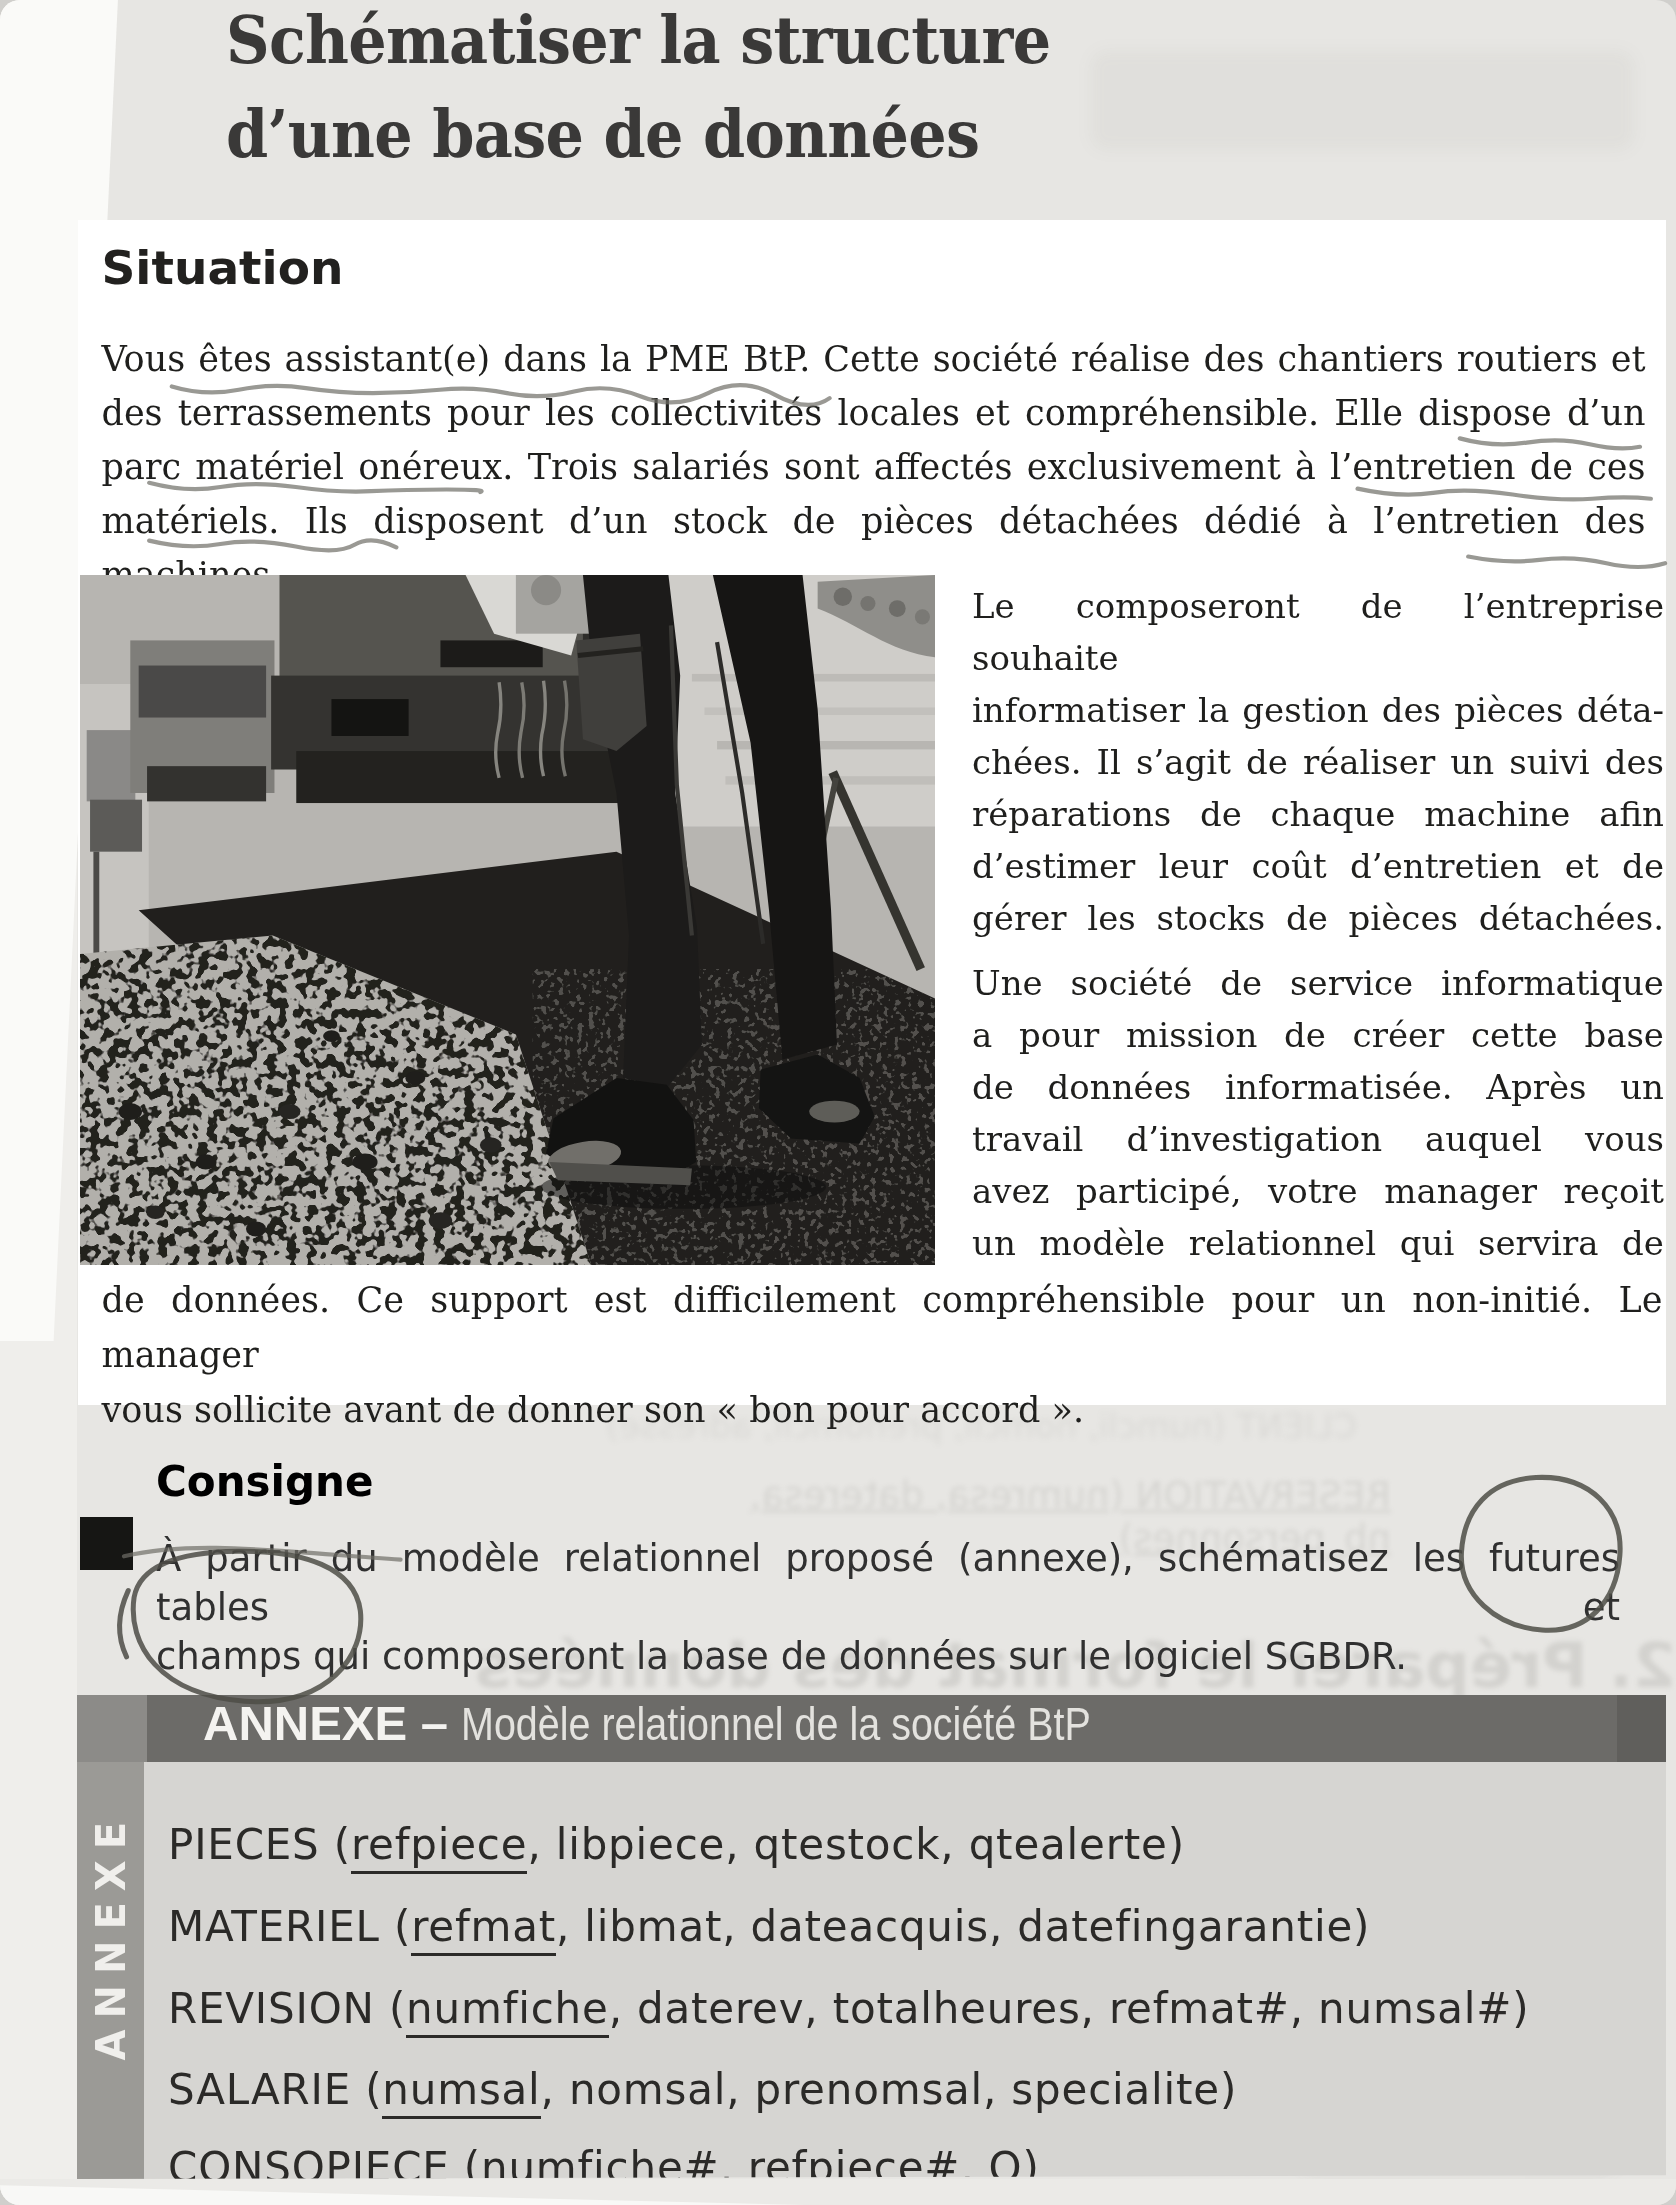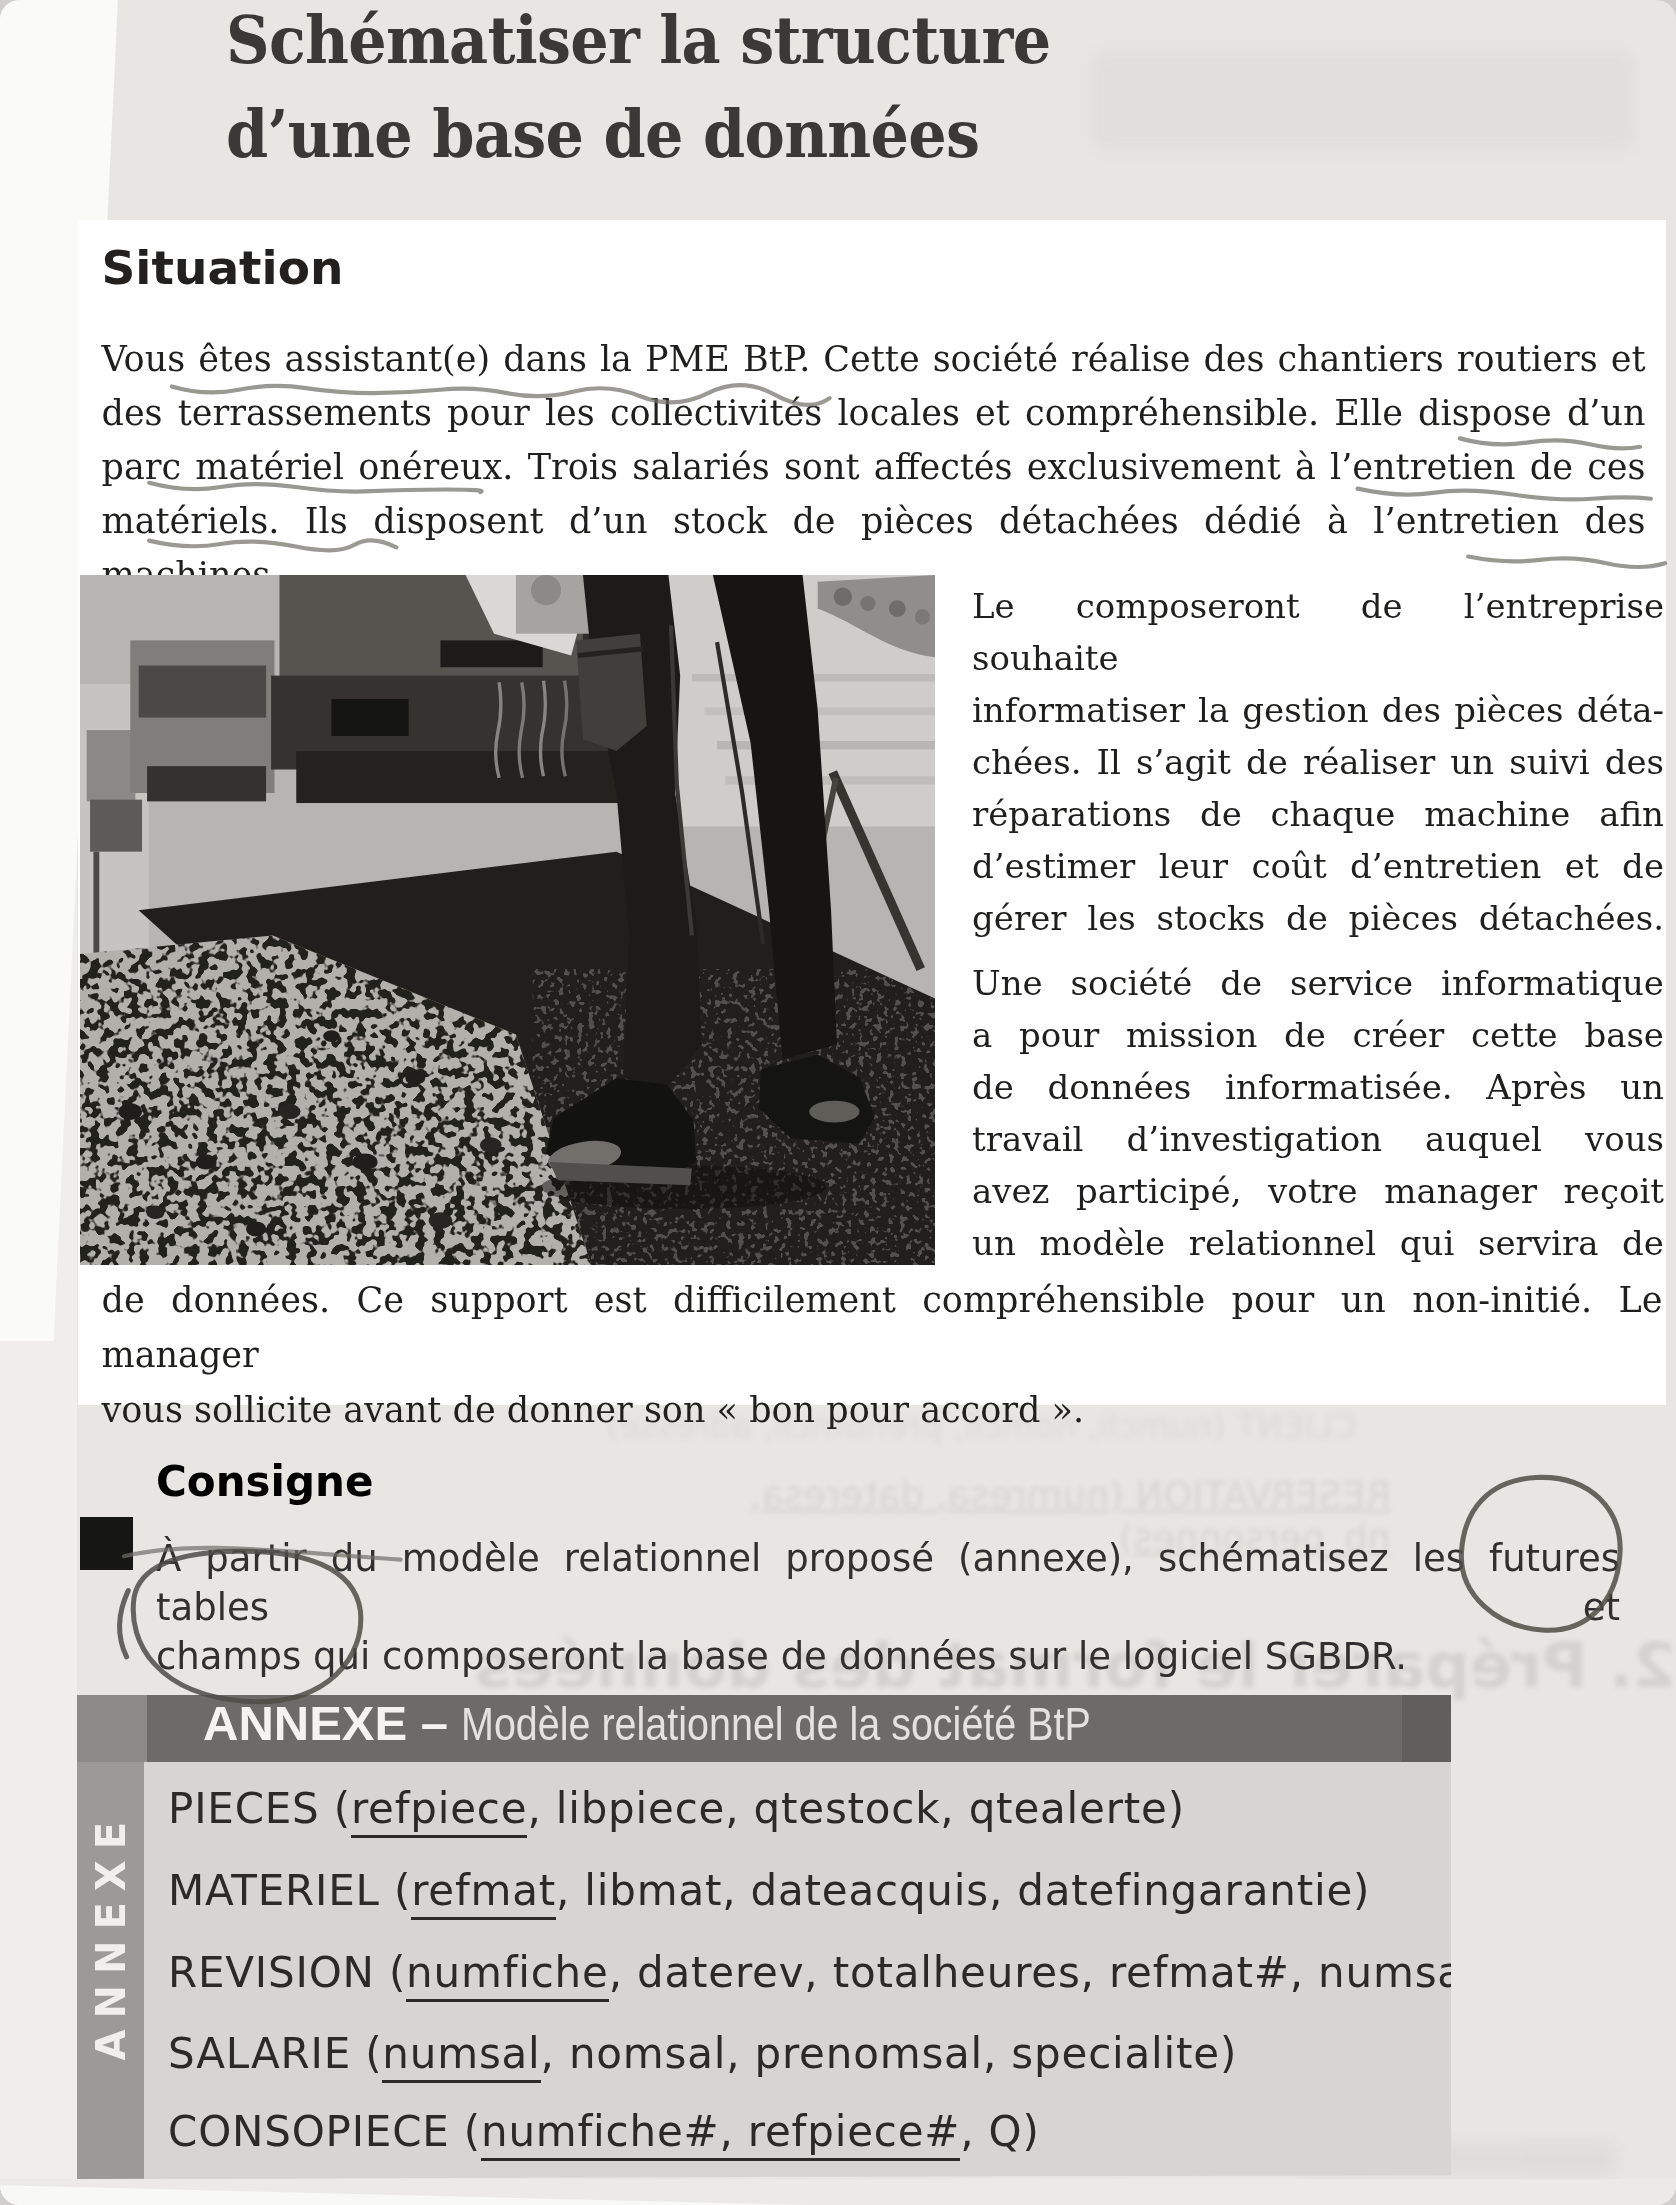--- a/index.html
+++ b/index.html
@@ -23,34 +23,34 @@
   .line-l{text-align:left;}
   .photo{position:absolute;left:1.7px;top:355px;width:855px;height:690px;}
   .col{position:absolute;left:894px;top:360px;width:692px;font:34px/52px "DejaVu Serif",serif;color:#1f1f1d;}
   .col .pgap{margin-top:13.4px;}
   .closing{position:absolute;left:23.5px;top:1053px;width:1561px;font:35px/55px "DejaVu Serif",serif;color:#1f1f1d;}
   
   .bullet{position:absolute;left:80px;top:1517px;width:53px;height:53px;background:#161614;}
   .con-h{position:absolute;left:156px;top:1457px;font:700 42px "DejaVu Sans",sans-serif;color:#000000;}
   .con-t{position:absolute;left:156px;top:1534px;width:1464px;font:37px/49px "DejaVu Sans",sans-serif;color:#303030;}
   
-  .anx{position:absolute;left:77px;top:1695px;width:1374px;height:484px;background:#d6d5d2;
+  .anx{position:absolute;left:77px;top:1695px;width:1589px;height:484px;background:#d6d5d2;
        clip-path:polygon(0 0,100% 0,100% 99.2%,0 100%);}
   .anx-bar{position:absolute;left:0;top:0;width:100%;height:67px;background:#6c6b68;}
   .anx-bar-left{position:absolute;left:0;top:0;width:70px;height:67px;background:#8c8b88;}
   .anx-bar-cap{position:absolute;right:0;top:0;width:49px;height:67px;background:#605f5c;}
   .anx-bar-text{position:absolute;left:126px;top:0;height:67px;line-height:67px;white-space:nowrap;}
   .anx-bold{font:700 49px "Liberation Sans","DejaVu Sans",sans-serif;color:#f4f3f0;letter-spacing:0;}
   .anx-sub{display:inline-block;font:400 47px "Liberation Sans","DejaVu Sans",sans-serif;color:#e3e2de;
            transform:scaleX(.84);transform-origin:left center;margin-left:13.4px;}
   .anx-tab{position:absolute;left:0;top:67px;width:67px;height:417px;background:#9b9a96;}
   .anx-tab span{display:block;writing-mode:vertical-rl;transform:rotate(180deg);
                 font:700 40px "DejaVu Sans",sans-serif;color:#f0efec;letter-spacing:11px;margin:49px auto 0;}
   .rel{position:absolute;left:91px;font:400 42px "DejaVu Sans",sans-serif;color:#2b2a28;
-       letter-spacing:0.8px;white-space:nowrap;}
+       letter-spacing:0.8px;white-space:nowrap;margin-top:36px;}
   .rel .key{border-bottom:3.4px solid #2b2a28;padding-bottom:1.7px;}
   
   .ghost{position:absolute;transform:scaleX(-1);color:#76756f;pointer-events:none;}
   .smudge{position:absolute;background:rgba(104,103,99,.10);filter:blur(7.5px);border-radius:17px;pointer-events:none;}
   .pencil{position:absolute;left:0;top:0;pointer-events:none;}
 </style>
 </head>
 <body>
 
 <div class="page">

